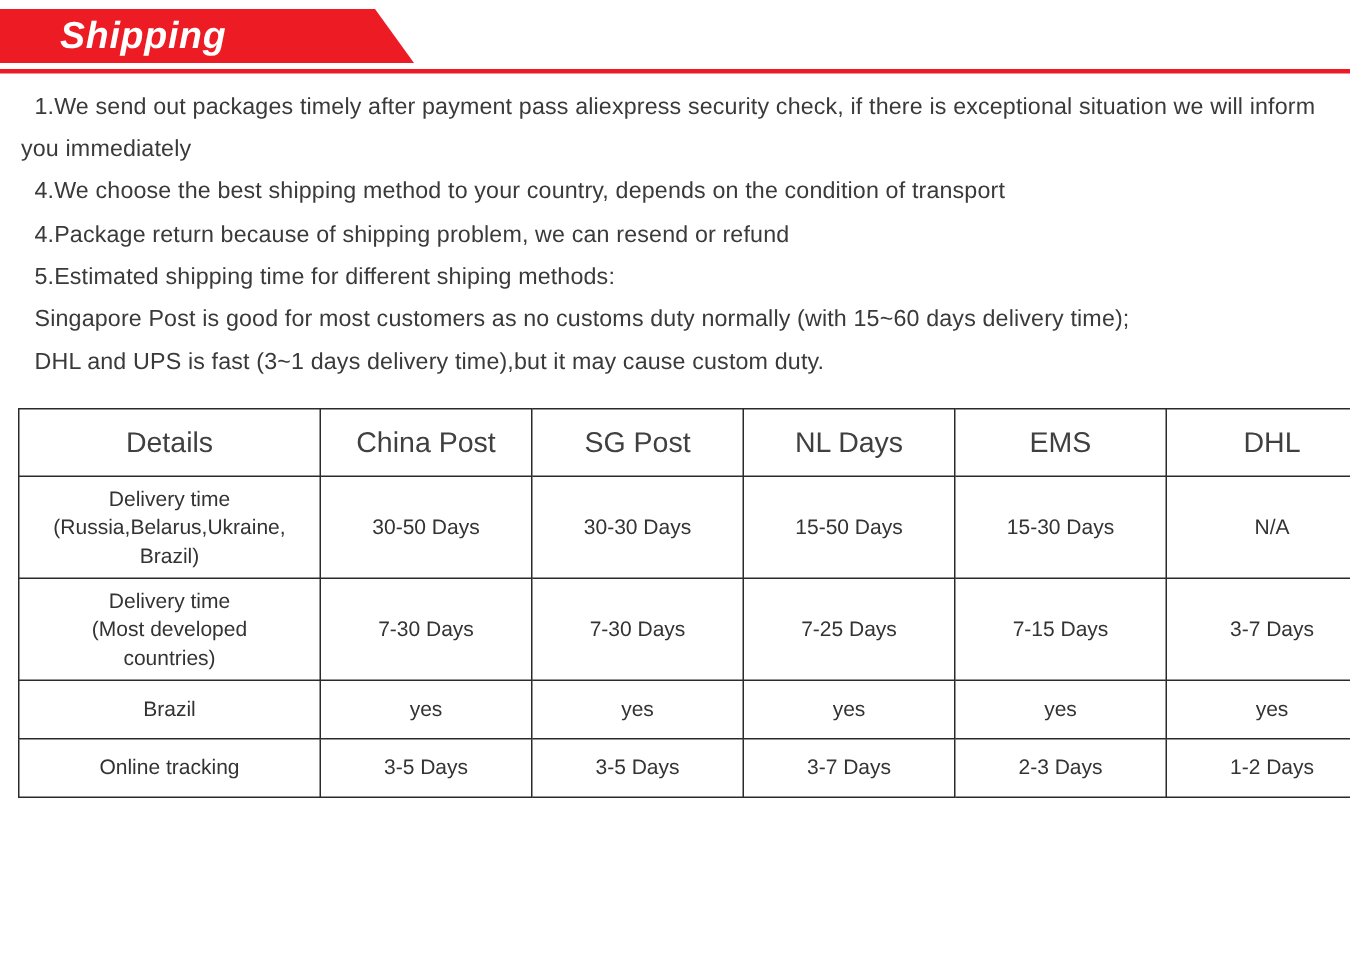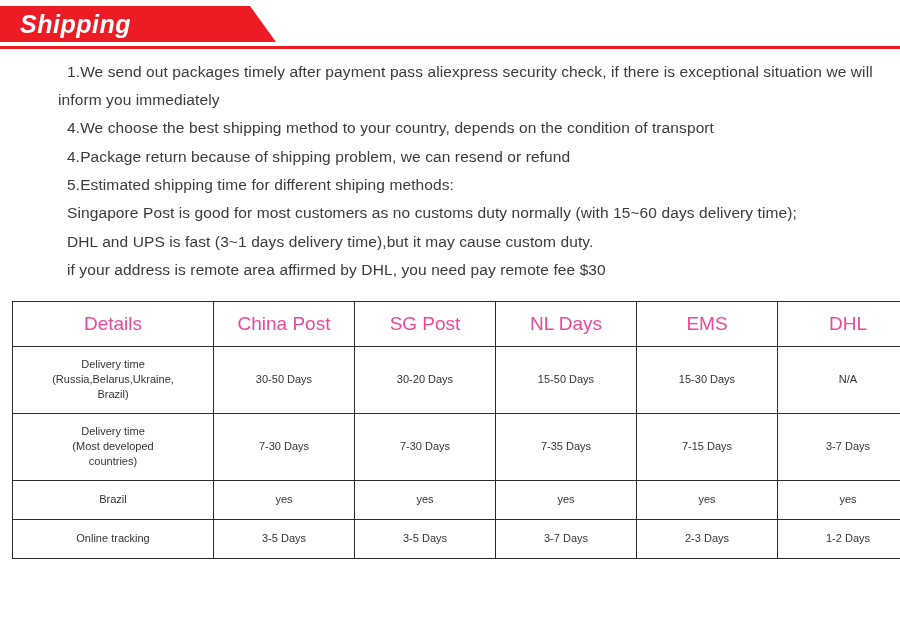--- a/index.html
+++ b/index.html
@@ -36,21 +36,21 @@
     right: -26px;
     top: 0;
     width: 0;
     height: 0;
     border-style: solid;
     border-width: 0 26px 36px 0;
     border-color: transparent transparent #ed1c24 transparent;
   }
   .header-title {
     position: absolute;
-    left: 20px;
+    left: 40px;
     top: 4px;
     font-size: 25px;
     font-weight: bold;
     font-style: italic;
     color: #ffffff;
     letter-spacing: 0.5px;
     z-index: 3;
   }
   .header-rule {
     position: absolute;
@@ -67,47 +67,46 @@
   }
   .line {
     font-size: 15.5px;
     line-height: 1.82;
     color: #3a3a3a;
     margin: 0;
     letter-spacing: 0.1px;
   }
   .line.indent {
     text-indent: 9px;
-    margin-left: 44px;
   }
   .line.gap-top {
     margin-top: 1px;
   }
 
   
   .table-wrap {
     padding: 0 12px;
     margin-top: 16px;
   }
   table.ship-table {
     border-collapse: collapse;
     width: 876px;
     table-layout: fixed;
   }
   table.ship-table td {
     border: 1px solid #2b2b2b;
     text-align: center;
     vertical-align: middle;
-    font-size: 11px;
+    font-size: 14px;
     color: #333333;
     padding: 5px 16px;
     line-height: 1.35;
   }
   table.ship-table tr.head td {
-    color: #ec4899;
+    color: #404040;
     font-size: 19px;
     height: 36px;
     padding: 4px 2px;
   }
   td.col-details { width: 196px; }
   td.col-data { width: 136px; }
   tr.row-tall td { height: 56px; }
   tr.row-short td { height: 28px; }
   .cell-label {
     font-size: 14.5px;
@@ -123,47 +122,46 @@
   <div class="header-rule"></div>
 </div>
 
 <div class="content">
   <p class="line indent">1.We send out packages timely after payment pass aliexpress security check, if there is exceptional situation we will inform you immediately</p>
   <p class="line indent">4.We choose the best shipping method to your country, depends on the condition of transport</p>
   <p class="line indent">4.Package return because of shipping problem, we can resend or refund</p>
   <p class="line indent">5.Estimated shipping time for different shiping methods:</p>
   <p class="line indent">Singapore Post is good for most customers as no customs duty normally (with 15~60 days delivery time);</p>
   <p class="line indent gap-top">DHL and UPS is fast (3~1 days delivery time),but it may cause custom duty.</p>
-  <p class="line indent">if your address is remote area affirmed by DHL, you need pay remote fee $30</p>
 </div>
 
 <div class="table-wrap">
   <table class="ship-table">
     <tbody>
       <tr class="head">
         <td class="col-details">Details</td>
         <td class="col-data">China Post</td>
         <td class="col-data">SG Post</td>
         <td class="col-data">NL Days</td>
         <td class="col-data">EMS</td>
         <td class="col-data">DHL</td>
       </tr>
       <tr class="row-tall">
         <td class="col-details cell-label">Delivery time<br>(Russia,Belarus,Ukraine,<br>Brazil)</td>
         <td class="col-data">30-50 Days</td>
-        <td class="col-data">30-20 Days</td>
+        <td class="col-data">30-30 Days</td>
         <td class="col-data">15-50 Days</td>
         <td class="col-data">15-30 Days</td>
         <td class="col-data">N/A</td>
       </tr>
       <tr class="row-tall">
         <td class="col-details cell-label">Delivery time<br>(Most developed<br>countries)</td>
         <td class="col-data">7-30 Days</td>
         <td class="col-data">7-30 Days</td>
-        <td class="col-data">7-35 Days</td>
+        <td class="col-data">7-25 Days</td>
         <td class="col-data">7-15 Days</td>
         <td class="col-data">3-7 Days</td>
       </tr>
       <tr class="row-short">
         <td class="col-details cell-label">Brazil</td>
         <td class="col-data">yes</td>
         <td class="col-data">yes</td>
         <td class="col-data">yes</td>
         <td class="col-data">yes</td>
         <td class="col-data">yes</td>

